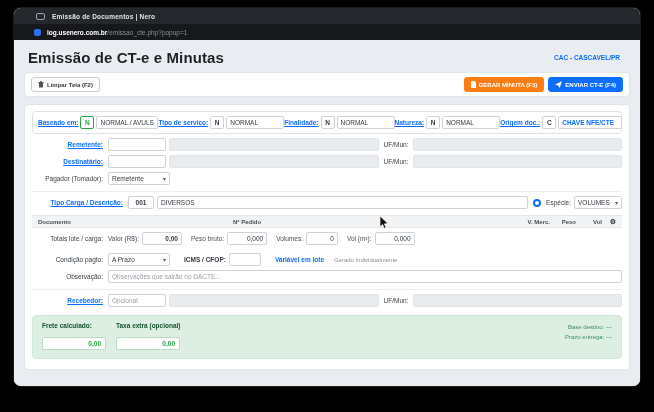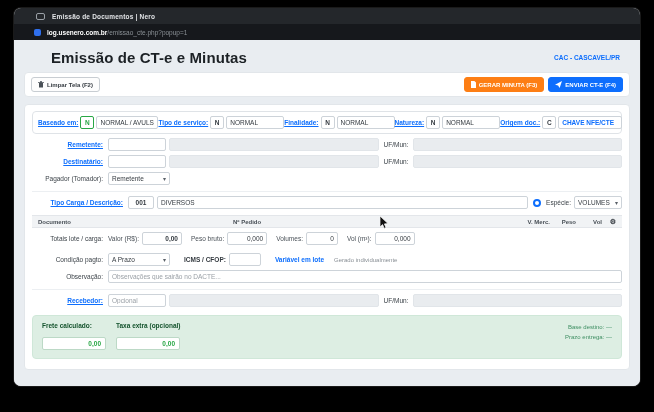--- a/index.html
+++ b/index.html
@@ -11,21 +11,21 @@
   
   .tabbar { height:16px; background:#24272b; display:flex; align-items:center; padding-left:22px; }
   .tab-icon { width:9px; height:7px; border:1px solid #9aa0a6; border-radius:2px; margin-right:7px; }
   .tab-title { font-size:6.5px; font-weight:700; color:#e2e4e7; letter-spacing:.2px; }
   .urlbar { height:16px; background:#16181c; display:flex; align-items:center; padding-left:20px; }
   .favicon { width:7px; height:7px; border-radius:2px; background:#2f6fed; margin-right:6px; }
   .url { font-size:6.5px; color:#fff; font-weight:700; }
   .url-path { font-size:6.5px; color:#8a9095; font-weight:400; }
   
   .page { height:346px; background:#e9edf1; }
-  .page-head { display:flex; align-items:center; justify-content:space-between; padding:9px 20px 6px 14px;margin-left:23px; }
+  .page-head { display:flex; align-items:center; justify-content:space-between; padding:9px 20px 6px 14px; }
   .page-title { font-size:15px; font-weight:700; color:#1c2125; letter-spacing:.1px; }
   .branch { font-size:6.5px; font-weight:700; color:#0d6efd; }
   .card { background:#fff; border:1px solid #e2e6ea; border-radius:4px; margin:0 10px; }
   .toolbar { height:25px; display:flex; align-items:center; padding:0 6px; }
   .btn { display:inline-flex; align-items:center; gap:3px; border-radius:3px; font-size:6px;
          font-weight:700; padding:3px 6px; cursor:default; }
   .btn-light { background:#fdfdfd; border:1px solid #c8cdd2; color:#343a40; }
   .btn-orange { background:#fd7e14; border:1px solid #fd7e14; color:#fff; margin-right:4px; }
   .btn-blue { background:#0d6efd; border:1px solid #0d6efd; color:#fff; }
   .spacer { flex:1; }

